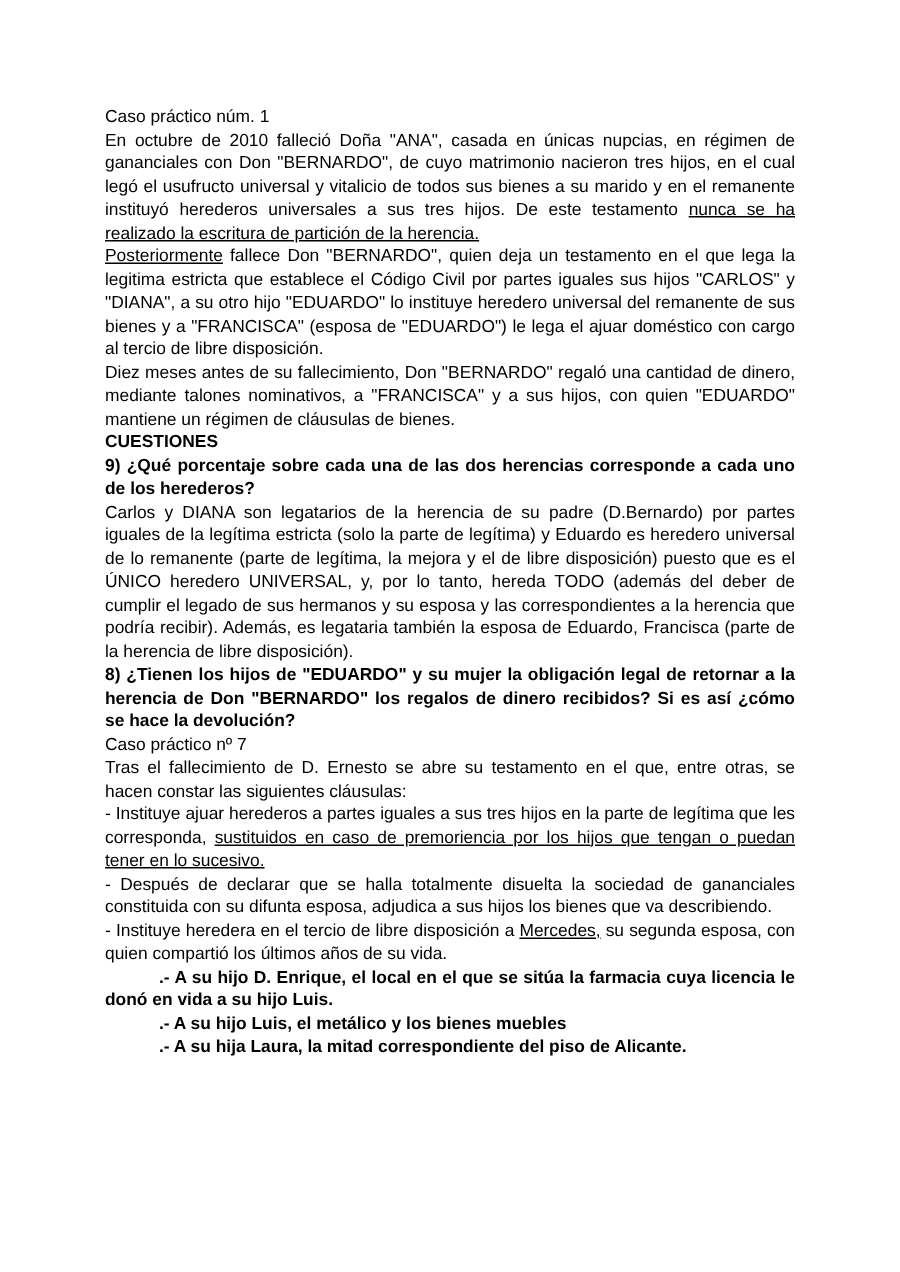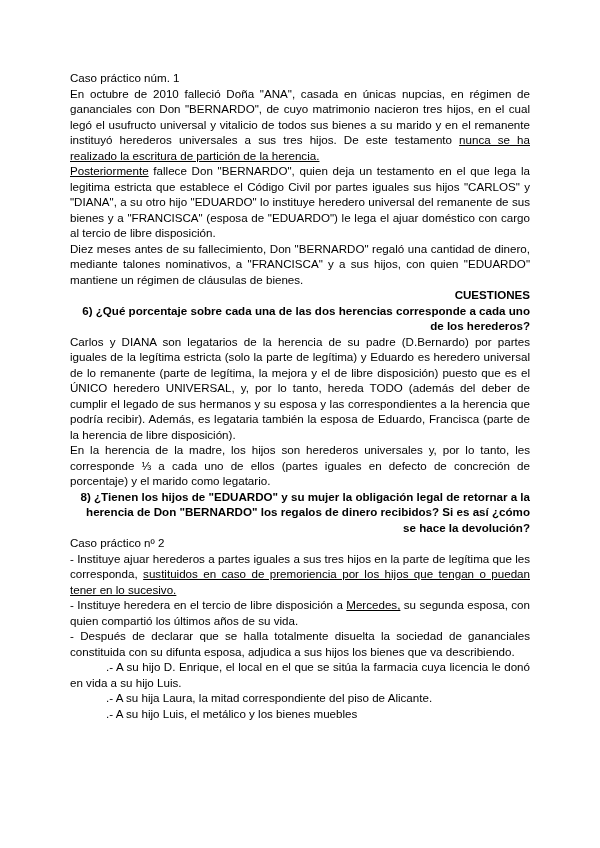--- a/index.html
+++ b/index.html
@@ -20,57 +20,57 @@
     line-height: 15.5px;
     color: #000000;
   }
   p.para {
     margin: 0;
     padding: 0;
   }
   .justify { text-align: justify; }
   .b { font-weight: normal; }
   .u { text-decoration: underline; }
-  .indent { text-indent: 36px; }
+  .indent { text-indent: 36px; font-weight: bold; }
   .space-sm { margin-top: 13px; }
   .space-md { margin-top: 19px; }
-  .bold-para { font-weight: bold; text-align: right; }
+  .bold-para { font-weight: bold; }
 </style>
 </head>
 <body>
 
 <div class="page">
 
   <p class="para"><span>Caso práctico núm. 1</span></p>
 
   <p class="para justify"><span>En octubre de 2010 falleció Doña "ANA", casada en únicas nupcias, en régimen de gananciales con Don "BERNARDO", de cuyo matrimonio nacieron tres hijos, en el cual legó el usufructo universal y vitalicio de todos sus bienes a su marido y en el remanente instituyó herederos universales a sus tres hijos. De este testamento </span><span class="u">nunca se ha realizado la escritura de partición de la herencia.</span></p>
 
   <p class="para justify"><span class="u">Posteriormente</span><span> fallece Don "BERNARDO", quien deja un testamento en el que lega la legitima estricta que establece el Código Civil por partes iguales sus hijos "CARLOS" y "DIANA", a su otro hijo "EDUARDO" lo instituye heredero universal del remanente de sus bienes y a "FRANCISCA" (esposa de "EDUARDO") le lega el ajuar doméstico con cargo al tercio de libre disposición.</span></p>
 
   <p class="para justify"><span>Diez meses antes de su fallecimiento, Don "BERNARDO" regaló una cantidad de dinero, mediante talones nominativos, a "FRANCISCA" y a sus hijos, con quien "EDUARDO" mantiene un régimen de cláusulas de bienes.</span></p>
 
   <p class="para bold-para space-sm"><span>CUESTIONES</span></p>
 
-  <p class="para justify bold-para"><span>6) ¿Qué porcentaje sobre cada una de las dos herencias corresponde a cada uno de los herederos?</span></p>
+  <p class="para justify bold-para"><span>9) ¿Qué porcentaje sobre cada una de las dos herencias corresponde a cada uno de los herederos?</span></p>
 
   <p class="para justify"><span>Carlos y DIANA son legatarios de la herencia de su padre (D.Bernardo) por partes iguales de la legítima estricta (solo la parte de legítima) y Eduardo es heredero universal de lo remanente (parte de legítima, la mejora y el de libre disposición) puesto que es el ÚNICO heredero UNIVERSAL, y, por lo tanto, hereda TODO (además del deber de cumplir el legado de sus hermanos y su esposa y las correspondientes a la herencia que podría recibir). Además, es legataria también la esposa de Eduardo, Francisca (parte de la herencia de libre disposición).</span></p>
 
-  <p class="para justify"><span>En la herencia de la madre, los hijos son herederos universales y, por lo tanto, les corresponde ⅓ a cada uno de ellos (partes iguales en defecto de concreción de porcentaje) y el marido como legatario.</span></p>
 
   <p class="para justify bold-para"><span>8) ¿Tienen los hijos de "EDUARDO" y su mujer la obligación legal de retornar a la herencia de Don "BERNARDO" los regalos de dinero recibidos? Si es así ¿cómo se hace la devolución?</span></p>
 
 
-  <p class="para space-md"><span>Caso práctico nº 2</span></p>
+  <p class="para space-md"><span>Caso práctico nº 7</span></p>
 
+  <p class="para justify"><span>Tras el fallecimiento de D. Ernesto se abre su testamento en el que, entre otras, se hacen constar las siguientes cláusulas:</span></p>
 
   <p class="para justify"><span>- Instituye ajuar </span><span class="b">herederos a partes iguales a sus tres hijos en la parte de legítima que les corresponda</span><span>, </span><span class="u">sustituidos en caso de premoriencia por los hijos que tengan o puedan tener en lo sucesivo.</span></p>
 
+  <p class="para justify"><span>- Después de declarar que se halla totalmente disuelta la sociedad de gananciales constituida con su difunta esposa, adjudica a sus hijos los bienes que va describiendo.</span></p>
+
   <p class="para justify"><span>- Instituye h</span><span class="b">eredera en el tercio de libre disposición</span><span> a </span><span class="u">Mercedes,</span><span> su segunda esposa, con quien compartió los últimos años de su vida.</span></p>
-
-  <p class="para justify"><span>- Después de declarar que se halla totalmente disuelta la sociedad de gananciales constituida con su difunta esposa, adjudica a sus hijos los bienes que va describiendo.</span></p>
 
   <p class="para justify indent"><span>.- A su hijo D. Enrique, el local en el que se sitúa la farmacia cuya licencia le donó en vida a su hijo Luis.</span></p>
 
+  <p class="para indent"><span>.- A su hijo Luis, el metálico y los bienes muebles</span></p>
+
   <p class="para indent"><span>.- A su hija Laura, la mitad correspondiente del piso de Alicante.</span></p>
-
-  <p class="para indent"><span>.- A su hijo Luis, el metálico y los bienes muebles</span></p>
 
 </div>
 
 </body></html>

